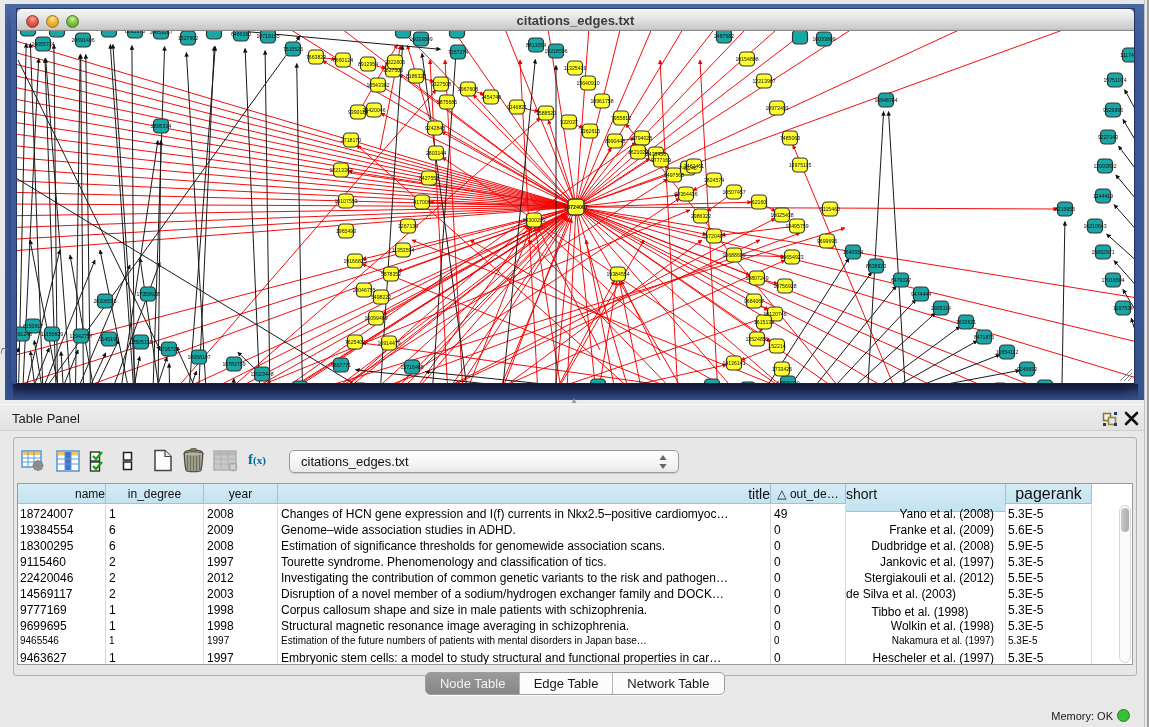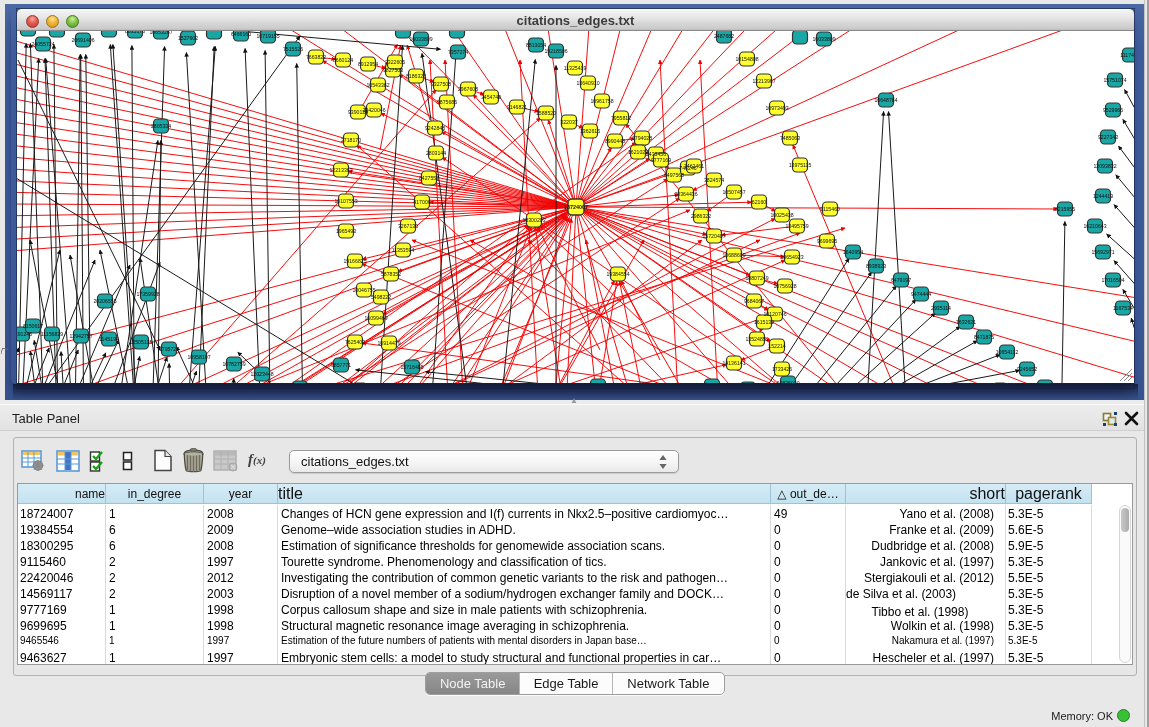--- a/index.html
+++ b/index.html
@@ -633,38 +633,38 @@
       <path d="M2.3 5.5 C2.5 12 3.2 19 4.2 22.5 C5 24 18 24 18.8 22.5 C19.8 19 20.5 12 20.7 5.5" fill="#b5b2a0" stroke="#4a4a42" stroke-width="1.3"></path>
       <path d="M5.5 7v15M8.5 7.6v16M11.5 7.8v16.2M14.5 7.6v16M17.5 7v15" stroke="#6e6c60" stroke-width="1.6"></path>
     </svg>
     <svg style="position:absolute;left:213px;top:450px" width="25" height="22" viewBox="0 0 25 22">
       <rect x="1" y="1" width="22" height="19" fill="#c9c9c9" stroke="#adadad" stroke-width="1.4"></rect>
       <rect x="2" y="2" width="20" height="3.5" fill="#b8b8b8"></rect>
       <path d="M1 9h22M1 14h22M8 2v17M15 2v17" stroke="#b0b0b0" stroke-width="1"></path>
       <circle cx="20" cy="17" r="4" fill="#bdbdbd" stroke="#a5a5a5"></circle>
       <path d="M18 15l4 4M22 15l-4 4" stroke="#d8d8d8" stroke-width="1.4"></path>
     </svg>
-    <div style="position:absolute;left:248px;top:451px;width:26px;font-size:15px;font-style:italic;font-weight:bold;color:#404040;font-family:'Liberation Serif',serif">f<span style="font-size:11px">(x)</span></div>
+    <div style="position:absolute;left:248px;top:451px;width:26px;font-size:15px;font-weight:bold;color:#0369a1;font-family:'Liberation Serif',serif">f<span style="font-size:11px">(x)</span></div>
 
   <div class="abs" style="left:289px;top:450px;width:390px;height:23px;background:linear-gradient(180deg,#ffffff,#f2f2f2 70%,#e8e8e8);border:1px solid #9b9b9b;border-radius:5px;box-sizing:border-box;box-shadow:0 1px 1px rgba(0,0,0,0.12)">
     <div class="abs" style="left:11px;top:3px;font-size:13px;color:#111">citations_edges.txt</div>
     <svg class="abs" style="left:368px;top:3px" width="10" height="16" viewBox="0 0 10 16">
       <path d="M5 1 L8.6 6 L1.4 6 z" fill="#666"></path>
       <path d="M5 15 L8.6 10 L1.4 10 z" fill="#666"></path>
     </svg>
   </div>
 
   <div class="abs" style="left:17px;top:483px;width:1116px;height:182px;background:#ffffff;border:1px solid #9a9a9a;box-sizing:border-box;overflow:hidden">
     <div style="position:absolute;left:0;top:0;height:21px;width:1114px;background:#ffffff">
         <div style="position:absolute;left:0px;top:0;width:88px;height:20px;background:linear-gradient(180deg,#d6ecf6,#c3e2f0);border-right:1px solid #9fc3d2;border-bottom:1px solid #9fc3d2;box-sizing:border-box;text-align:right;font-size:12px;color:#111;line-height:20px;overflow:hidden">name</div>
         <div style="position:absolute;left:88px;top:0;width:98px;height:20px;background:linear-gradient(180deg,#d6ecf6,#c3e2f0);border-right:1px solid #9fc3d2;border-bottom:1px solid #9fc3d2;box-sizing:border-box;text-align:center;font-size:12px;color:#111;line-height:20px;overflow:hidden">in_degree</div>
         <div style="position:absolute;left:186px;top:0;width:74px;height:20px;background:linear-gradient(180deg,#d6ecf6,#c3e2f0);border-right:1px solid #9fc3d2;border-bottom:1px solid #9fc3d2;box-sizing:border-box;text-align:center;font-size:12px;color:#111;line-height:20px;overflow:hidden">year</div>
-        <div style="position:absolute;left:260px;top:0;width:493px;height:20px;background:linear-gradient(180deg,#d6ecf6,#c3e2f0);border-right:1px solid #9fc3d2;border-bottom:1px solid #9fc3d2;box-sizing:border-box;text-align:left;font-size:16px;color:#111;line-height:20px;overflow:hidden">title</div>
+        <div style="position:absolute;left:260px;top:0;width:493px;height:20px;background:linear-gradient(180deg,#d6ecf6,#c3e2f0);border-right:1px solid #9fc3d2;border-bottom:1px solid #9fc3d2;box-sizing:border-box;text-align:right;font-size:14px;color:#111;line-height:20px;overflow:hidden">title</div>
         <div style="position:absolute;left:753px;top:0;width:75px;height:20px;background:linear-gradient(180deg,#d6ecf6,#c3e2f0);border-right:1px solid #9fc3d2;border-bottom:1px solid #9fc3d2;box-sizing:border-box;text-align:center;font-size:12px;color:#111;line-height:20px;overflow:hidden">△ out_de…</div>
-        <div style="position:absolute;left:828px;top:0;width:160px;height:20px;background:linear-gradient(180deg,#d6ecf6,#c3e2f0);border-right:1px solid #9fc3d2;border-bottom:1px solid #9fc3d2;box-sizing:border-box;text-align:right;font-size:16px;color:#111;line-height:20px;overflow:hidden">short</div>
+        <div style="position:absolute;left:828px;top:0;width:160px;height:28px;background:linear-gradient(180deg,#d6ecf6,#c3e2f0);border-right:1px solid #9fc3d2;border-bottom:1px solid #9fc3d2;box-sizing:border-box;text-align:left;font-size:14px;color:#111;line-height:20px;overflow:hidden">short</div>
         <div style="position:absolute;left:988px;top:0;width:86px;height:20px;background:linear-gradient(180deg,#d6ecf6,#c3e2f0);border-right:1px solid #9fc3d2;border-bottom:1px solid #9fc3d2;box-sizing:border-box;text-align:center;font-size:16px;color:#111;line-height:20px;overflow:hidden">pagerank</div>
       </div>
       <div style="position:absolute;left:0;top:21px;width:1114px;height:16px;font-size:12px;color:#000">
         <div style="position:absolute;left:2px;top:2px;white-space:nowrap">18724007</div>
         <div style="position:absolute;left:91px;top:2px;white-space:nowrap">1</div>
         <div style="position:absolute;left:189px;top:2px;white-space:nowrap">2008</div>
         <div style="position:absolute;left:263px;top:2px;white-space:nowrap">Changes of HCN gene expression and I(f) currents in Nkx2.5–positive cardiomyoc…</div>
         <div style="position:absolute;left:756px;top:2px;white-space:nowrap">49</div>
         <div style="position:absolute;left:828px;width:148px;top:2px;white-space:nowrap;text-align:right">Yano et al. (2008)</div>
         <div style="position:absolute;left:990px;top:2px;white-space:nowrap">5.3E-5</div>

